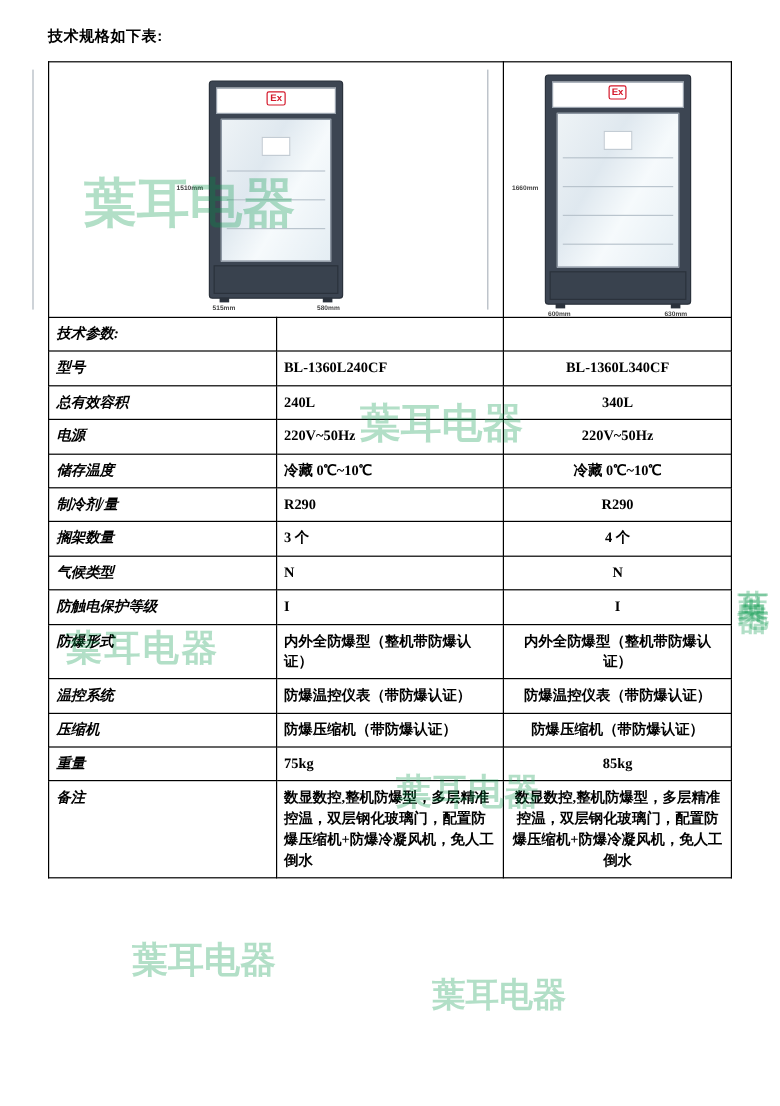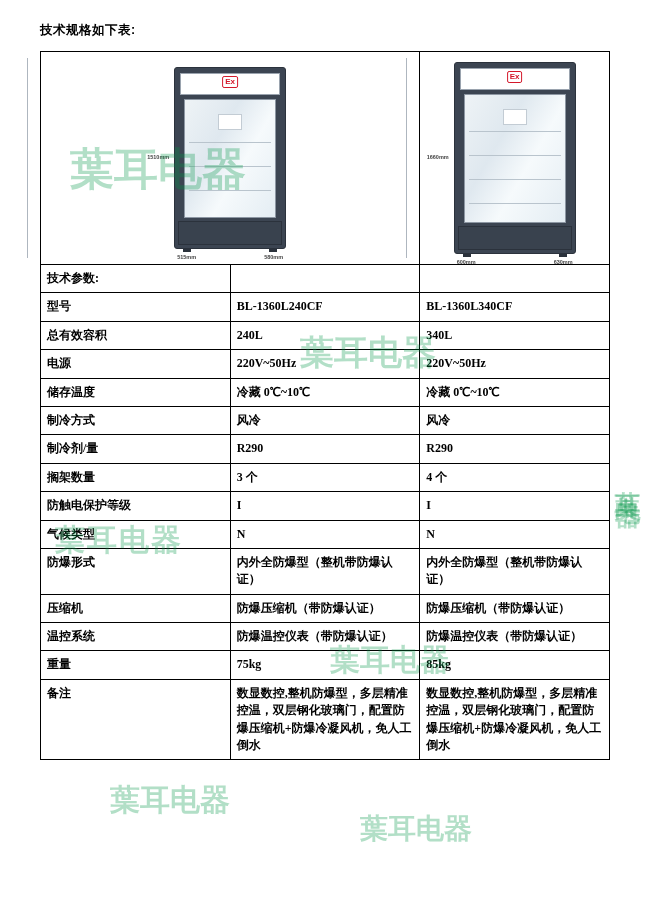--- a/index.html
+++ b/index.html
@@ -35,23 +35,23 @@
     table-layout: fixed;
   }
   table.spec td {
     border: 1px solid #000000;
     padding: 5px 6px;
     vertical-align: top;
     font-size: 12px;
     font-weight: bold;
     line-height: 1.45;
   }
-  td.col-label { width: 130px; }
+  td.col-label { width: 130px; font-style: italic; }
   td.col-a { width: 220px; }
-  td.col-b { width: 220px; }
+  td.col-b { width: 220px; text-align: center; }
   .image-cell {
     padding: 0 !important;
     height: 212px;
     vertical-align: middle;
     text-align: center;
   }
   .header-cell {
     font-size: 12px;
   }
   
@@ -269,58 +269,53 @@
         <td class="col-label">电源</td>
         <td class="col-a">220V~50Hz</td>
         <td class="col-b">220V~50Hz</td>
       </tr>
       <tr>
         <td class="col-label">储存温度</td>
         <td class="col-a">冷藏 0℃~10℃</td>
         <td class="col-b">冷藏 0℃~10℃</td>
       </tr>
       <tr>
-        <td class="col-label">制冷方式</td>
-        <td class="col-a">风冷</td>
-        <td class="col-b">风冷</td>
-      </tr>
-      <tr>
         <td class="col-label">制冷剂/量</td>
         <td class="col-a">R290</td>
         <td class="col-b">R290</td>
       </tr>
       <tr>
         <td class="col-label">搁架数量</td>
         <td class="col-a">3 个</td>
         <td class="col-b">4 个</td>
       </tr>
       <tr>
+        <td class="col-label">气候类型</td>
+        <td class="col-a">N</td>
+        <td class="col-b">N</td>
+      </tr>
+      <tr>
         <td class="col-label">防触电保护等级</td>
         <td class="col-a">I</td>
         <td class="col-b">I</td>
       </tr>
       <tr>
-        <td class="col-label">气候类型</td>
-        <td class="col-a">N</td>
-        <td class="col-b">N</td>
-      </tr>
-      <tr>
         <td class="col-label">防爆形式</td>
         <td class="col-a">内外全防爆型（整机带防爆认证）</td>
         <td class="col-b">内外全防爆型（整机带防爆认证）</td>
       </tr>
       <tr>
+        <td class="col-label">温控系统</td>
+        <td class="col-a">防爆温控仪表（带防爆认证）</td>
+        <td class="col-b">防爆温控仪表（带防爆认证）</td>
+      </tr>
+      <tr>
         <td class="col-label">压缩机</td>
         <td class="col-a">防爆压缩机（带防爆认证）</td>
         <td class="col-b">防爆压缩机（带防爆认证）</td>
-      </tr>
-      <tr>
-        <td class="col-label">温控系统</td>
-        <td class="col-a">防爆温控仪表（带防爆认证）</td>
-        <td class="col-b">防爆温控仪表（带防爆认证）</td>
       </tr>
       <tr>
         <td class="col-label">重量</td>
         <td class="col-a">75kg</td>
         <td class="col-b">85kg</td>
       </tr>
       <tr>
         <td class="col-label">备注</td>
         <td class="col-a">数显数控,整机防爆型，多层精准控温，双层钢化玻璃门，配置防爆压缩机+防爆冷凝风机，免人工倒水</td>
         <td class="col-b">数显数控,整机防爆型，多层精准控温，双层钢化玻璃门，配置防爆压缩机+防爆冷凝风机，免人工倒水</td>

